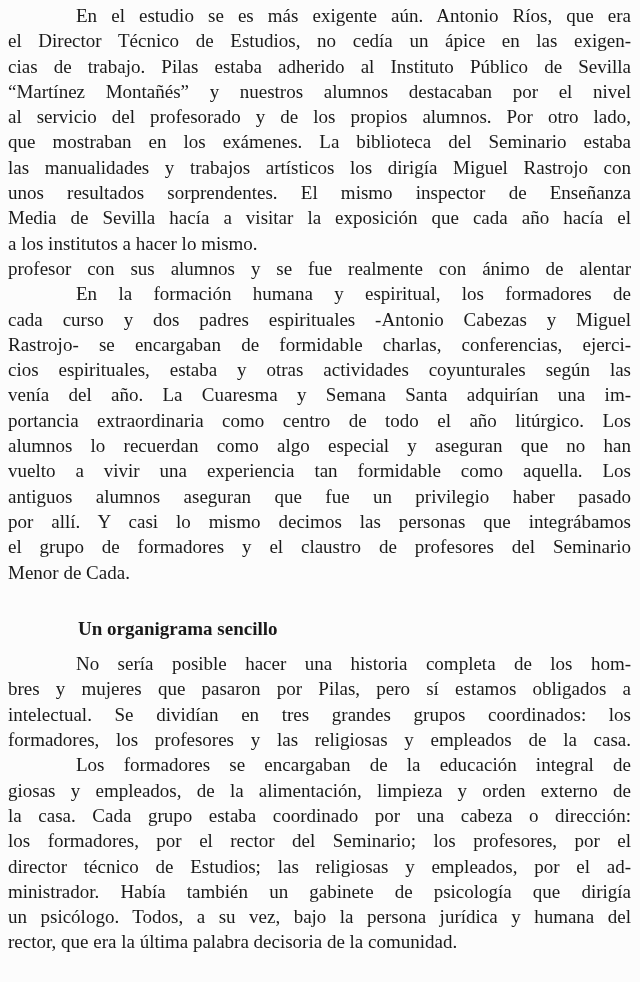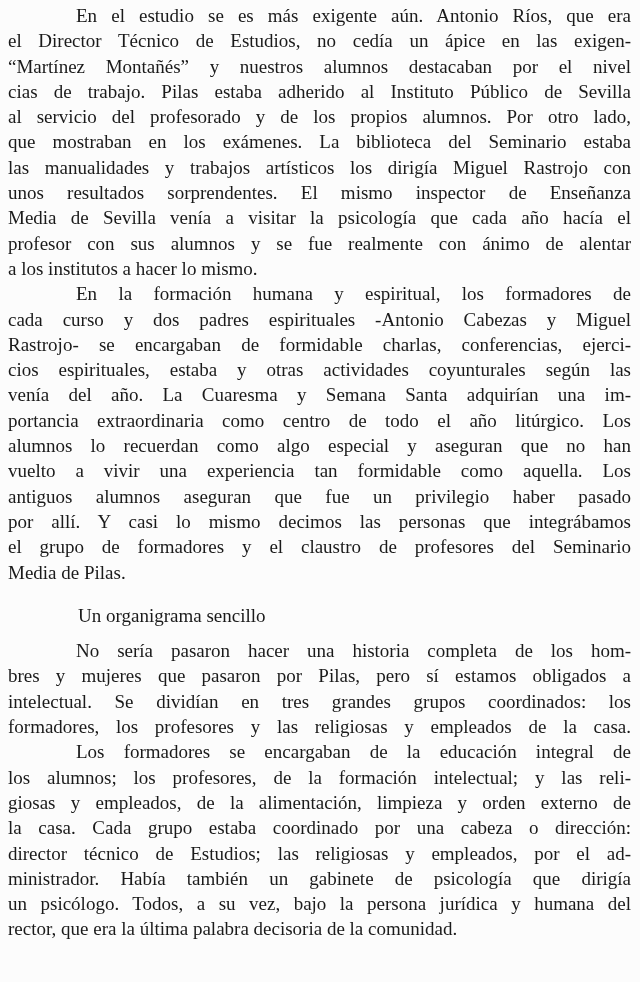--- a/index.html
+++ b/index.html
@@ -26,73 +26,73 @@
   .para { margin: 0; }
   .tline {
     text-align: justify;
     text-align-last: justify;
     white-space: normal;
   }
   .tline.first { padding-left: 68px; }
   .tline.last { text-align-last: left; }
   .heading {
     font-size: 19px;
-    font-weight: normal;
+    font-weight: bold;
     padding-left: 70px;
-    margin: 18px 0 10px 0;
+    margin: 31px 0 10px 0;
     line-height: 25.3px;
   }
 </style>
 </head>
 <body>
 
 <div class="page">
 
   <div class="para">
     <div class="tline first">En el estudio se es más exigente aún. Antonio Ríos, que era</div>
     <div class="tline">el Director Técnico de Estudios, no cedía un ápice en las exigen-</div>
+    <div class="tline">cias de trabajo. Pilas estaba adherido al Instituto Público de Sevilla</div>
     <div class="tline">“Martínez Montañés” y nuestros alumnos destacaban por el nivel</div>
-    <div class="tline">cias de trabajo. Pilas estaba adherido al Instituto Público de Sevilla</div>
     <div class="tline">al servicio del profesorado y de los propios alumnos. Por otro lado,</div>
     <div class="tline">que mostraban en los exámenes. La biblioteca del Seminario estaba</div>
     <div class="tline">las manualidades y trabajos artísticos los dirigía Miguel Rastrojo con</div>
     <div class="tline">unos resultados sorprendentes. El mismo inspector de Enseñanza</div>
-    <div class="tline">Media de Sevilla venía a visitar la psicología que cada año hacía el</div>
+    <div class="tline">Media de Sevilla hacía a visitar la exposición que cada año hacía el</div>
+    <div class="tline last">a los institutos a hacer lo mismo.</div>
     <div class="tline">profesor con sus alumnos y se fue realmente con ánimo de alentar</div>
-    <div class="tline last">a los institutos a hacer lo mismo.</div>
   </div>
 
   <div class="para">
     <div class="tline first">En la formación humana y espiritual, los formadores de</div>
     <div class="tline">cada curso y dos padres espirituales -Antonio Cabezas y Miguel</div>
     <div class="tline">Rastrojo- se encargaban de formidable charlas, conferencias, ejerci-</div>
     <div class="tline">cios espirituales, estaba y otras actividades coyunturales según las</div>
     <div class="tline">venía del año. La Cuaresma y Semana Santa adquirían una im-</div>
     <div class="tline">portancia extraordinaria como centro de todo el año litúrgico. Los</div>
     <div class="tline">alumnos lo recuerdan como algo especial y aseguran que no han</div>
     <div class="tline">vuelto a vivir una experiencia tan formidable como aquella. Los</div>
     <div class="tline">antiguos alumnos aseguran que fue un privilegio haber pasado</div>
     <div class="tline">por allí. Y casi lo mismo decimos las personas que integrábamos</div>
     <div class="tline">el grupo de formadores y el claustro de profesores del Seminario</div>
-    <div class="tline last">Media de Pilas.</div>
+    <div class="tline last">Menor de Cada.</div>
   </div>
 
   <h2 class="heading">Un organigrama sencillo</h2>
 
   <div class="para">
-    <div class="tline first">No sería pasaron hacer una historia completa de los hom-</div>
+    <div class="tline first">No sería posible hacer una historia completa de los hom-</div>
     <div class="tline">bres y mujeres que pasaron por Pilas, pero sí estamos obligados a</div>
     <div class="tline">intelectual. Se dividían en tres grandes grupos coordinados: los</div>
     <div class="tline">formadores, los profesores y las religiosas y empleados de la casa.</div>
   </div>
 
   <div class="para">
     <div class="tline first">Los formadores se encargaban de la educación integral de</div>
-    <div class="tline">los alumnos; los profesores, de la formación intelectual; y las reli-</div>
     <div class="tline">giosas y empleados, de la alimentación, limpieza y orden externo de</div>
     <div class="tline">la casa. Cada grupo estaba coordinado por una cabeza o dirección:</div>
+    <div class="tline">los formadores, por el rector del Seminario; los profesores, por el</div>
     <div class="tline">director técnico de Estudios; las religiosas y empleados, por el ad-</div>
     <div class="tline">ministrador. Había también un gabinete de psicología que dirigía</div>
     <div class="tline">un psicólogo. Todos, a su vez, bajo la persona jurídica y humana del</div>
     <div class="tline last">rector, que era la última palabra decisoria de la comunidad.</div>
   </div>
 
 </div>
 
 </body></html>

